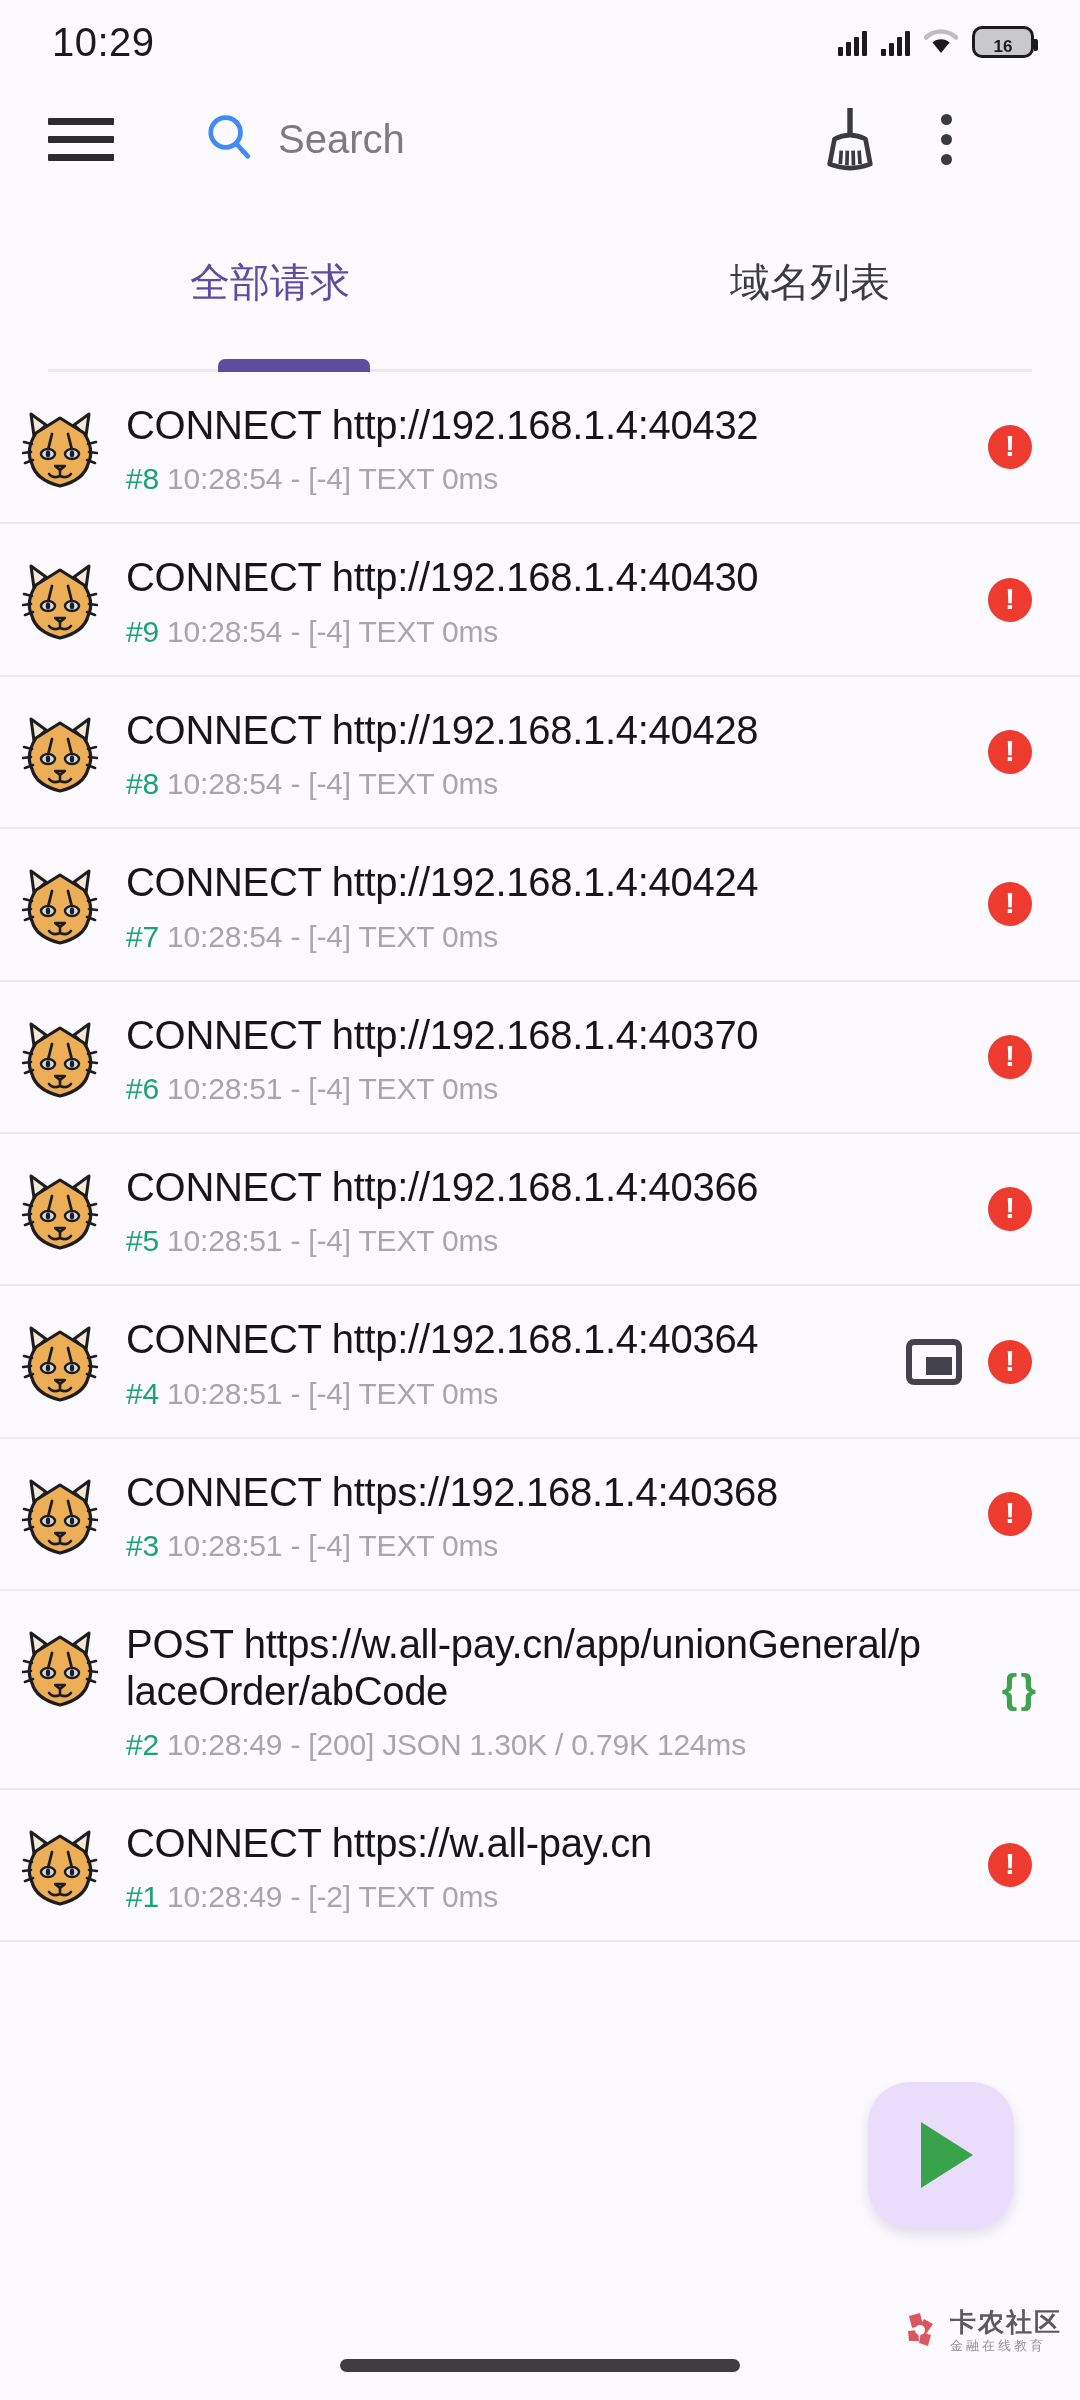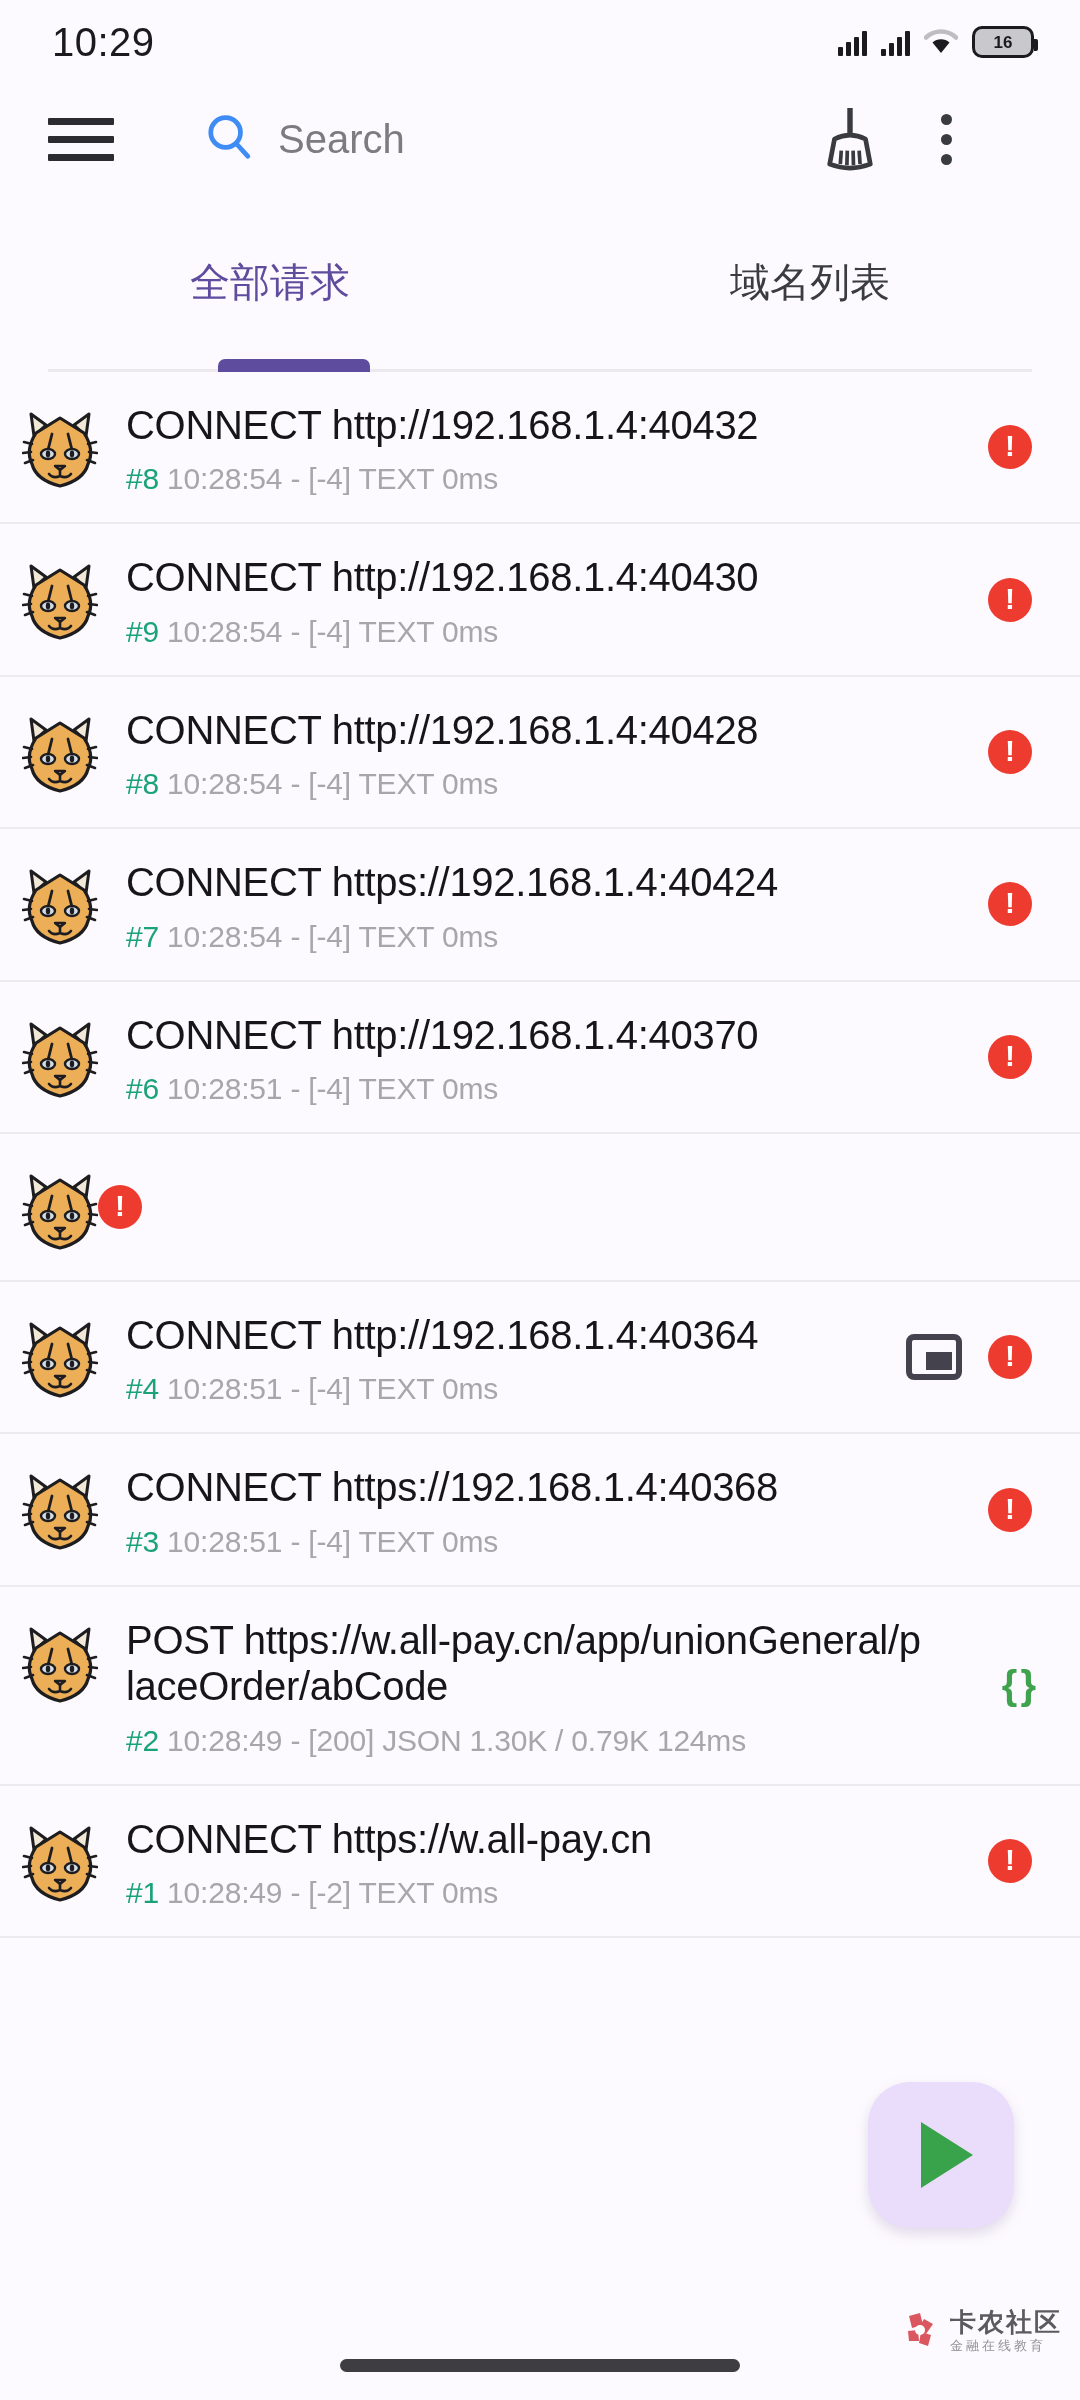--- a/index.html
+++ b/index.html
@@ -25,21 +25,21 @@
   .sig i:nth-child(2){ height:14px; }
   .sig i:nth-child(3){ height:19px; }
   .sig i:nth-child(4){ height:25px; }
   .sig.two i:nth-child(1){ height:7px; }
   .sig.two i:nth-child(2){ height:13px; }
   .sig.two i:nth-child(3){ height:19px; }
   .sig.two i:nth-child(4){ height:25px; }
   .wifi { width:34px; height:26px; position:relative; }
   .battery {
     width:62px; height:32px; border:3px solid #1b1b1f; border-radius:10px;
-    display:flex; align-items:center; justify-content:center; position:relative;
+    display:flex; align-items:flex-end; justify-content:center; position:relative;
     background:#c9c9cd;
   }
   .battery:after{
     content:""; position:absolute; right:-7px; top:10px; width:4px; height:12px;
     background:#1b1b1f; border-radius:0 2px 2px 0;
   }
   .battery span { font-size:17px; color:#1b1b1f; font-weight:700; line-height:1; }
 
   
   .toolbar {
@@ -289,21 +289,21 @@
             <path d="M66 38 L74 36 M67 46 L75 47 M65 54 L73 57" stroke="#1d1d1f" stroke-width="2.6" stroke-linecap="round"></path>
             <path d="M30 28 L26 44 M46 28 L50 44" stroke="#1d1d1f" stroke-width="2.8" stroke-linecap="round"></path>
             <ellipse cx="26" cy="48" rx="7" ry="5" fill="#D3DCE6" stroke="#1d1d1f" stroke-width="2.4"></ellipse>
             <ellipse cx="50" cy="48" rx="7" ry="5" fill="#D3DCE6" stroke="#1d1d1f" stroke-width="2.4"></ellipse>
             <ellipse cx="26" cy="48" rx="2.2" ry="3.4" fill="#1d1d1f"></ellipse>
             <ellipse cx="50" cy="48" rx="2.2" ry="3.4" fill="#1d1d1f"></ellipse>
             <path d="M33 60 L38 64 L43 60 Z" fill="#C8858A" stroke="#1d1d1f" stroke-width="2.4" stroke-linejoin="round"></path>
             <path d="M38 64 L38 70 M38 70 Q31 73 27 68 M38 70 Q45 73 49 68" stroke="#1d1d1f" stroke-width="2.6" fill="none" stroke-linecap="round"></path>
           </svg></div>
         <div class="rowmain">
-          <div class="rowtitle">CONNECT https://192.168.1.4:40424</div>
+          <div class="rowtitle">CONNECT http://192.168.1.4:40424</div>
           <div class="rowsub"><span class="idx">#7</span><span> 10:28:54 - [-4] TEXT  0ms</span></div>
         </div>
         <div class="rowright">
           <div class="errbadge">
             <span>!</span>
           </div>
         </div>
       </div>
       <div class="row">
         <div class="avatar"><svg width="76" height="86" viewBox="0 0 76 86">
@@ -338,20 +338,24 @@
             <path d="M10 38 L2 36 M9 46 L1 47 M11 54 L3 57" stroke="#1d1d1f" stroke-width="2.6" stroke-linecap="round"></path>
             <path d="M66 38 L74 36 M67 46 L75 47 M65 54 L73 57" stroke="#1d1d1f" stroke-width="2.6" stroke-linecap="round"></path>
             <path d="M30 28 L26 44 M46 28 L50 44" stroke="#1d1d1f" stroke-width="2.8" stroke-linecap="round"></path>
             <ellipse cx="26" cy="48" rx="7" ry="5" fill="#D3DCE6" stroke="#1d1d1f" stroke-width="2.4"></ellipse>
             <ellipse cx="50" cy="48" rx="7" ry="5" fill="#D3DCE6" stroke="#1d1d1f" stroke-width="2.4"></ellipse>
             <ellipse cx="26" cy="48" rx="2.2" ry="3.4" fill="#1d1d1f"></ellipse>
             <ellipse cx="50" cy="48" rx="2.2" ry="3.4" fill="#1d1d1f"></ellipse>
             <path d="M33 60 L38 64 L43 60 Z" fill="#C8858A" stroke="#1d1d1f" stroke-width="2.4" stroke-linejoin="round"></path>
             <path d="M38 64 L38 70 M38 70 Q31 73 27 68 M38 70 Q45 73 49 68" stroke="#1d1d1f" stroke-width="2.6" fill="none" stroke-linecap="round"></path>
           </svg></div>
+        <div class="rowmain">
+          <div class="rowtitle">CONNECT http://192.168.1.4:40366</div>
+          <div class="rowsub"><span class="idx">#5</span><span> 10:28:51 - [-4] TEXT  0ms</span></div>
+        </div>
         <div class="rowright">
           <div class="errbadge">
             <span>!</span>
           </div>
         </div>
       </div>
       <div class="row">
         <div class="avatar"><svg width="76" height="86" viewBox="0 0 76 86">
             <path d="M12 30 L9 8 L24 19 Z" fill="#F2E8D8" stroke="#1d1d1f" stroke-width="3" stroke-linejoin="round"></path>
             <path d="M64 30 L67 8 L52 19 Z" fill="#F2E8D8" stroke="#1d1d1f" stroke-width="3" stroke-linejoin="round"></path>

